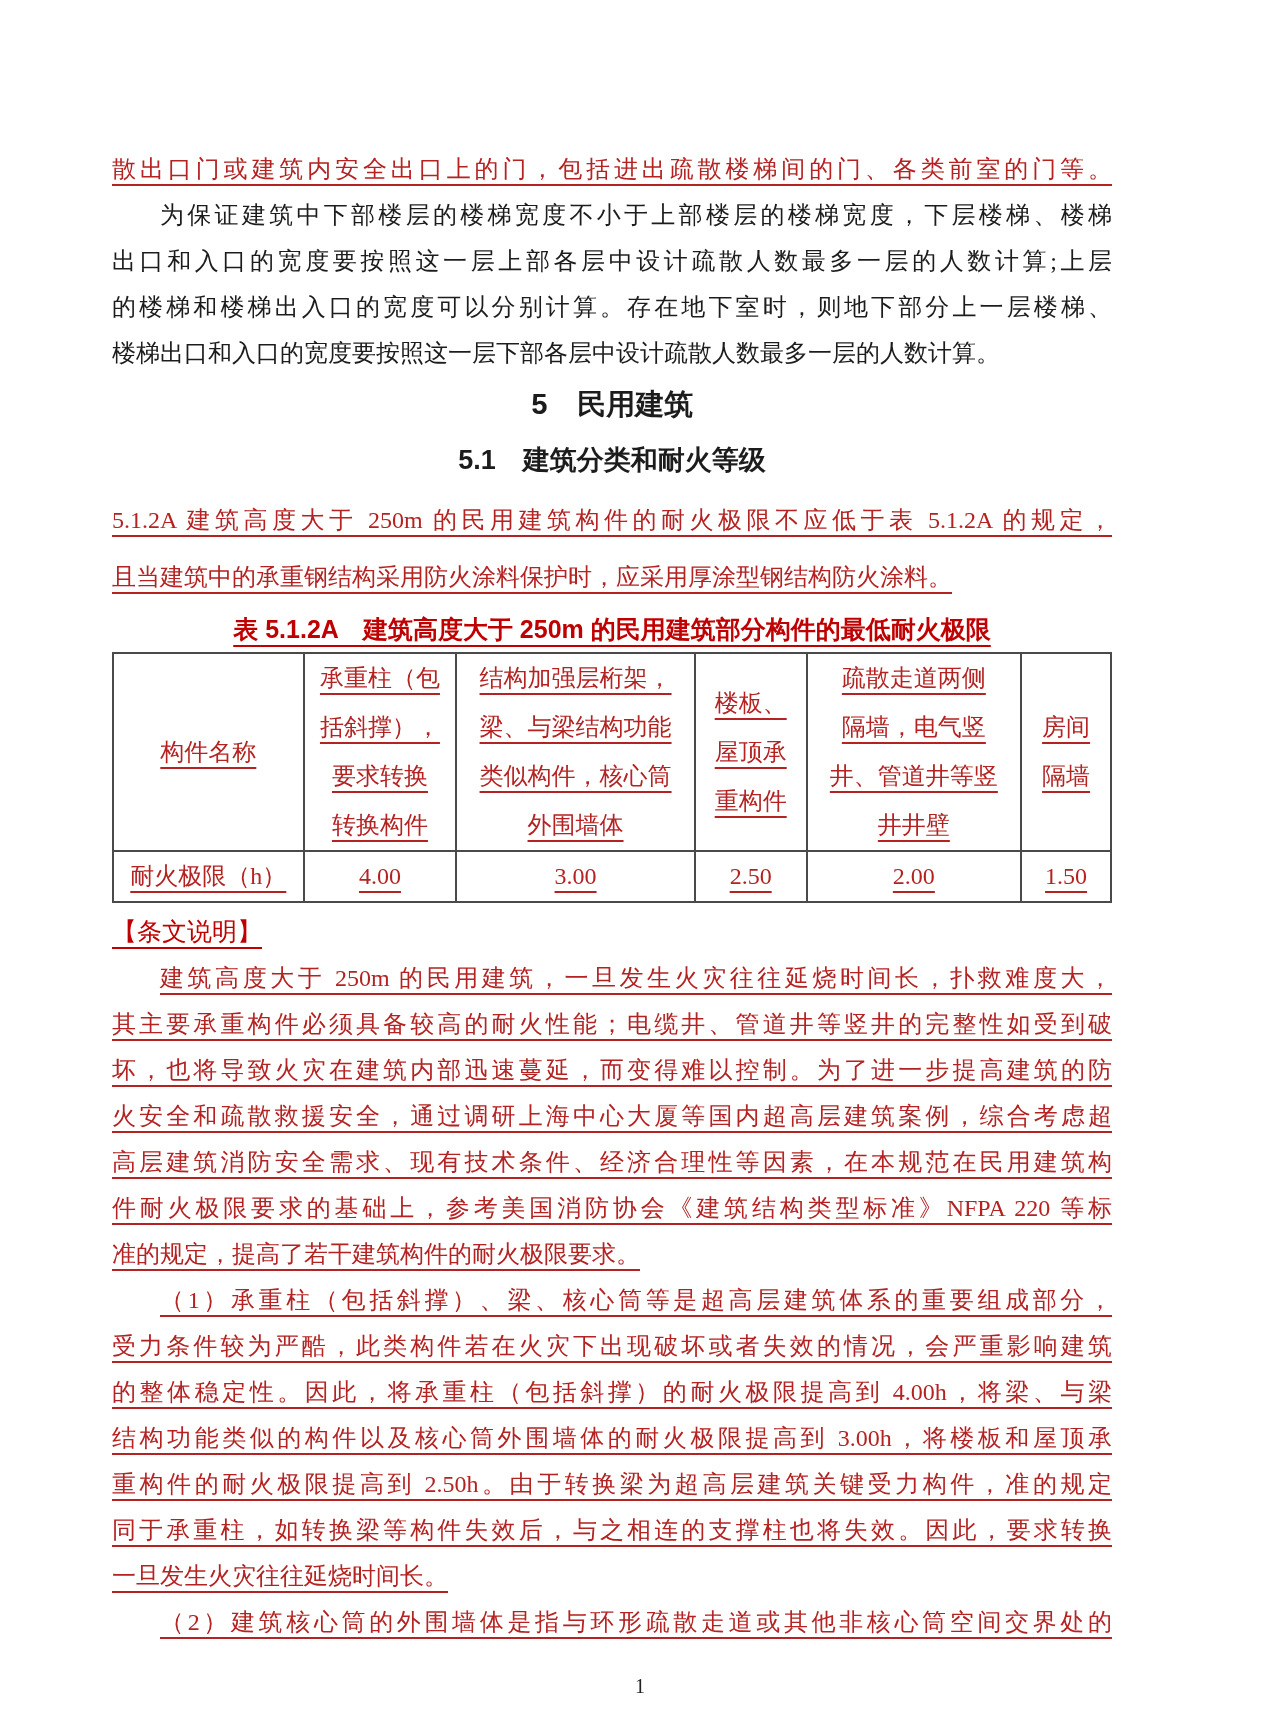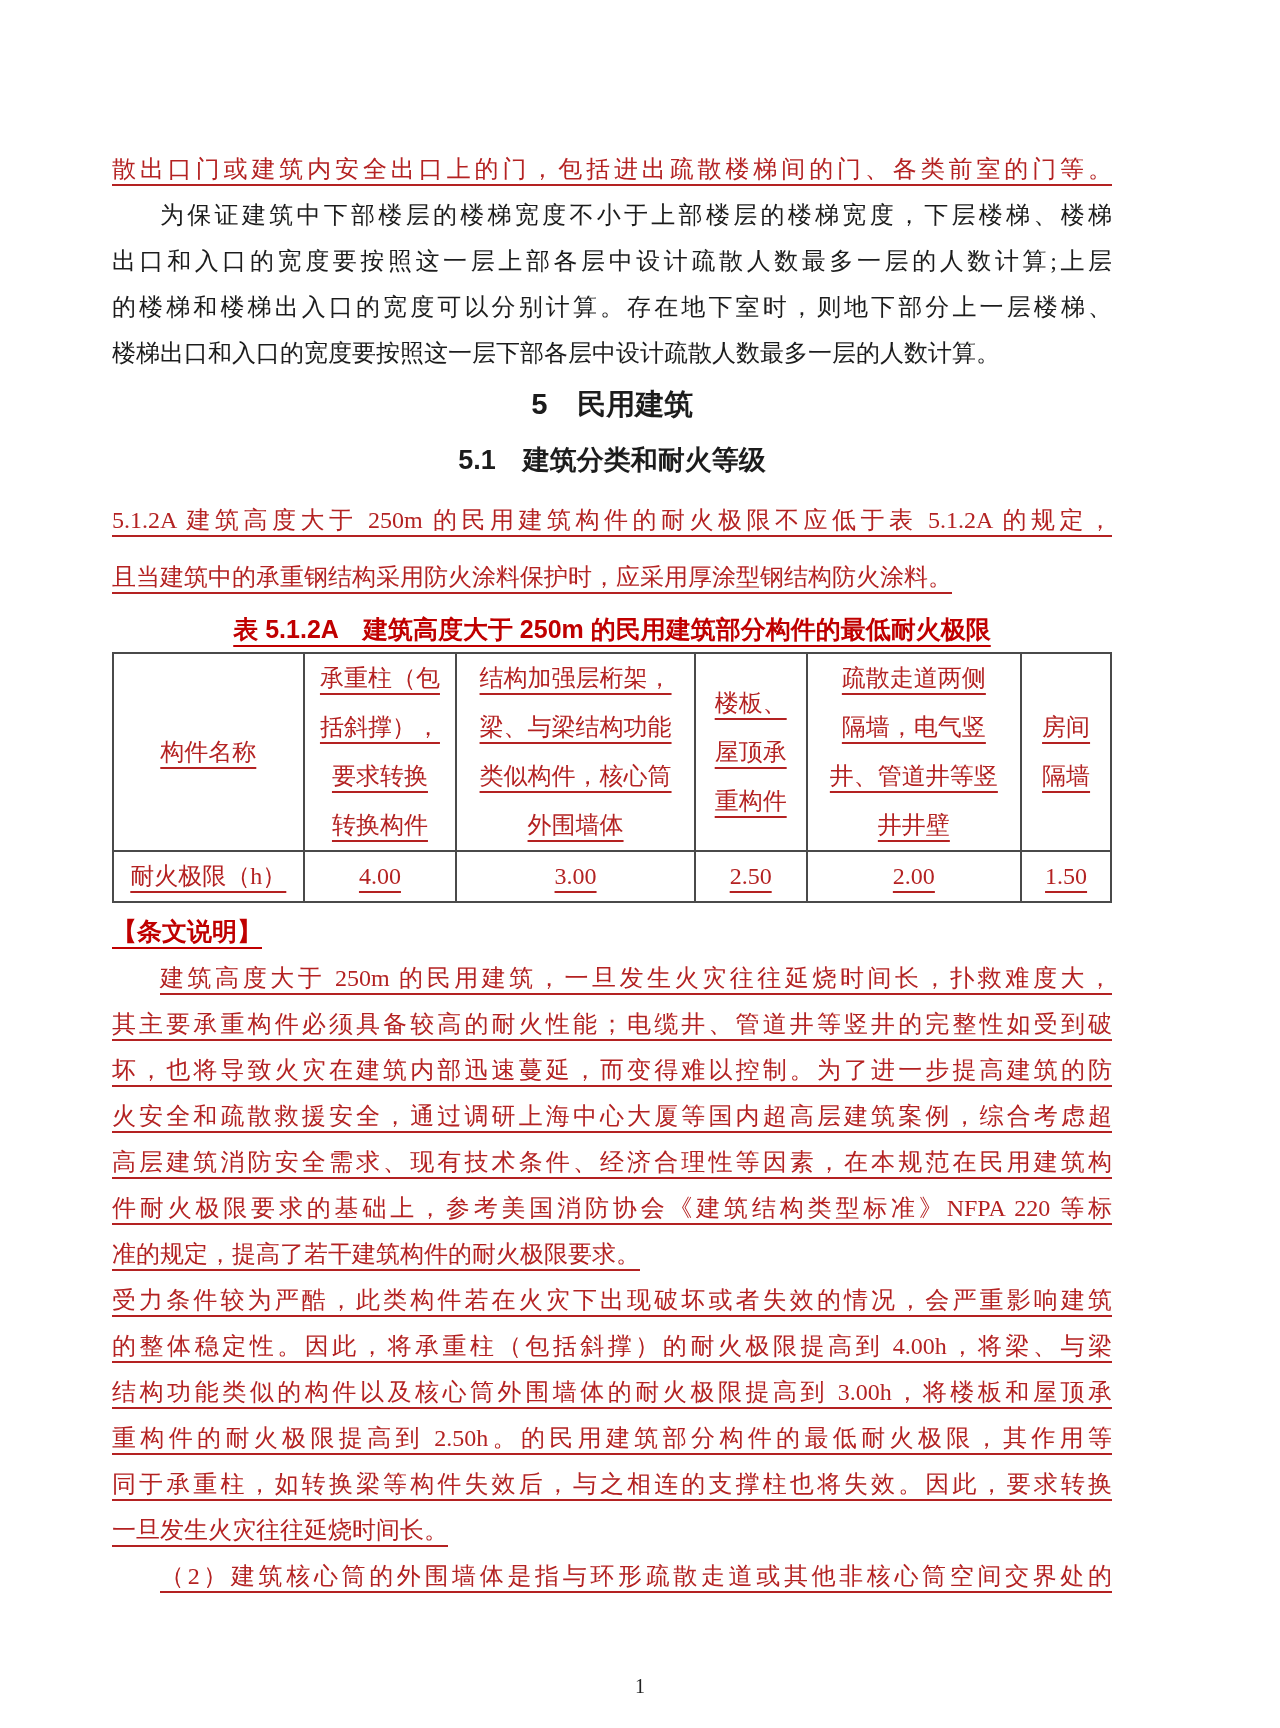--- a/index.html
+++ b/index.html
@@ -70,21 +70,21 @@
     display:inline-block;
     white-space:pre-line;
     font-size:24px;
     line-height:49px;
   }
   table.fire tr.hdr{height:198px;}
   table.fire tr.dat{height:50px;}
   table.fire td .ct{font-size:24px;line-height:49px;}
   .commentary-label{
     font-family:"Liberation Sans","DejaVu Sans",sans-serif;
-    font-weight:700;font-size:25px;line-height:48px;
+    font-weight:400;font-size:25px;line-height:48px;
     color:var(--redbold);
     text-align:left;text-align-last:left;
     margin-top:4px;
   }
   .commentary-label span{
     text-decoration:underline;
     text-underline-offset:7px;
     text-decoration-thickness:1.5px;
   }
   .page-num{
@@ -158,23 +158,24 @@
   <div class="commentary-label"><span>【条文说明】</span></div>
 
   <div class="ln red u ind"><span>建筑高度大于 250m 的民用建筑，一旦发生火灾往往延烧时间长，扑救难度大，</span></div>
   <div class="ln red u"><span>其主要承重构件必须具备较高的耐火性能；电缆井、管道井等竖井的完整性如受到破</span></div>
   <div class="ln red u"><span>坏，也将导致火灾在建筑内部迅速蔓延，而变得难以控制。为了进一步提高建筑的防</span></div>
   <div class="ln red u"><span>火安全和疏散救援安全，通过调研上海中心大厦等国内超高层建筑案例，综合考虑超</span></div>
   <div class="ln red u"><span>高层建筑消防安全需求、现有技术条件、经济合理性等因素，在本规范在民用建筑构</span></div>
   <div class="ln red u"><span>件耐火极限要求的基础上，参考美国消防协会《建筑结构类型标准》NFPA 220 等标</span></div>
   <div class="ln red u end"><span>准的规定，提高了若干建筑构件的耐火极限要求。</span></div>
 
+  <div class="ln red u ind"><span>（1）承重柱（包括斜撑）、梁、核心筒等是超高层建筑体系的重要组成部分，</span></div>
   <div class="ln red u"><span>受力条件较为严酷，此类构件若在火灾下出现破坏或者失效的情况，会严重影响建筑</span></div>
   <div class="ln red u"><span>的整体稳定性。因此，将承重柱（包括斜撑）的耐火极限提高到 4.00h，将梁、与梁</span></div>
   <div class="ln red u"><span>结构功能类似的构件以及核心筒外围墙体的耐火极限提高到 3.00h，将楼板和屋顶承</span></div>
-  <div class="ln red u"><span>重构件的耐火极限提高到 2.50h。的民用建筑部分构件的最低耐火极限，其作用等</span></div>
+  <div class="ln red u"><span>重构件的耐火极限提高到 2.50h。由于转换梁为超高层建筑关键受力构件，准的规定</span></div>
   <div class="ln red u"><span>同于承重柱，如转换梁等构件失效后，与之相连的支撑柱也将失效。因此，要求转换</span></div>
   <div class="ln red u end"><span>一旦发生火灾往往延烧时间长。</span></div>
 
   <div class="ln red u ind"><span>（2）建筑核心筒的外围墙体是指与环形疏散走道或其他非核心筒空间交界处的</span></div>
 
   <div class="page-num">1</div>
 </div>
 
 </body></html>

